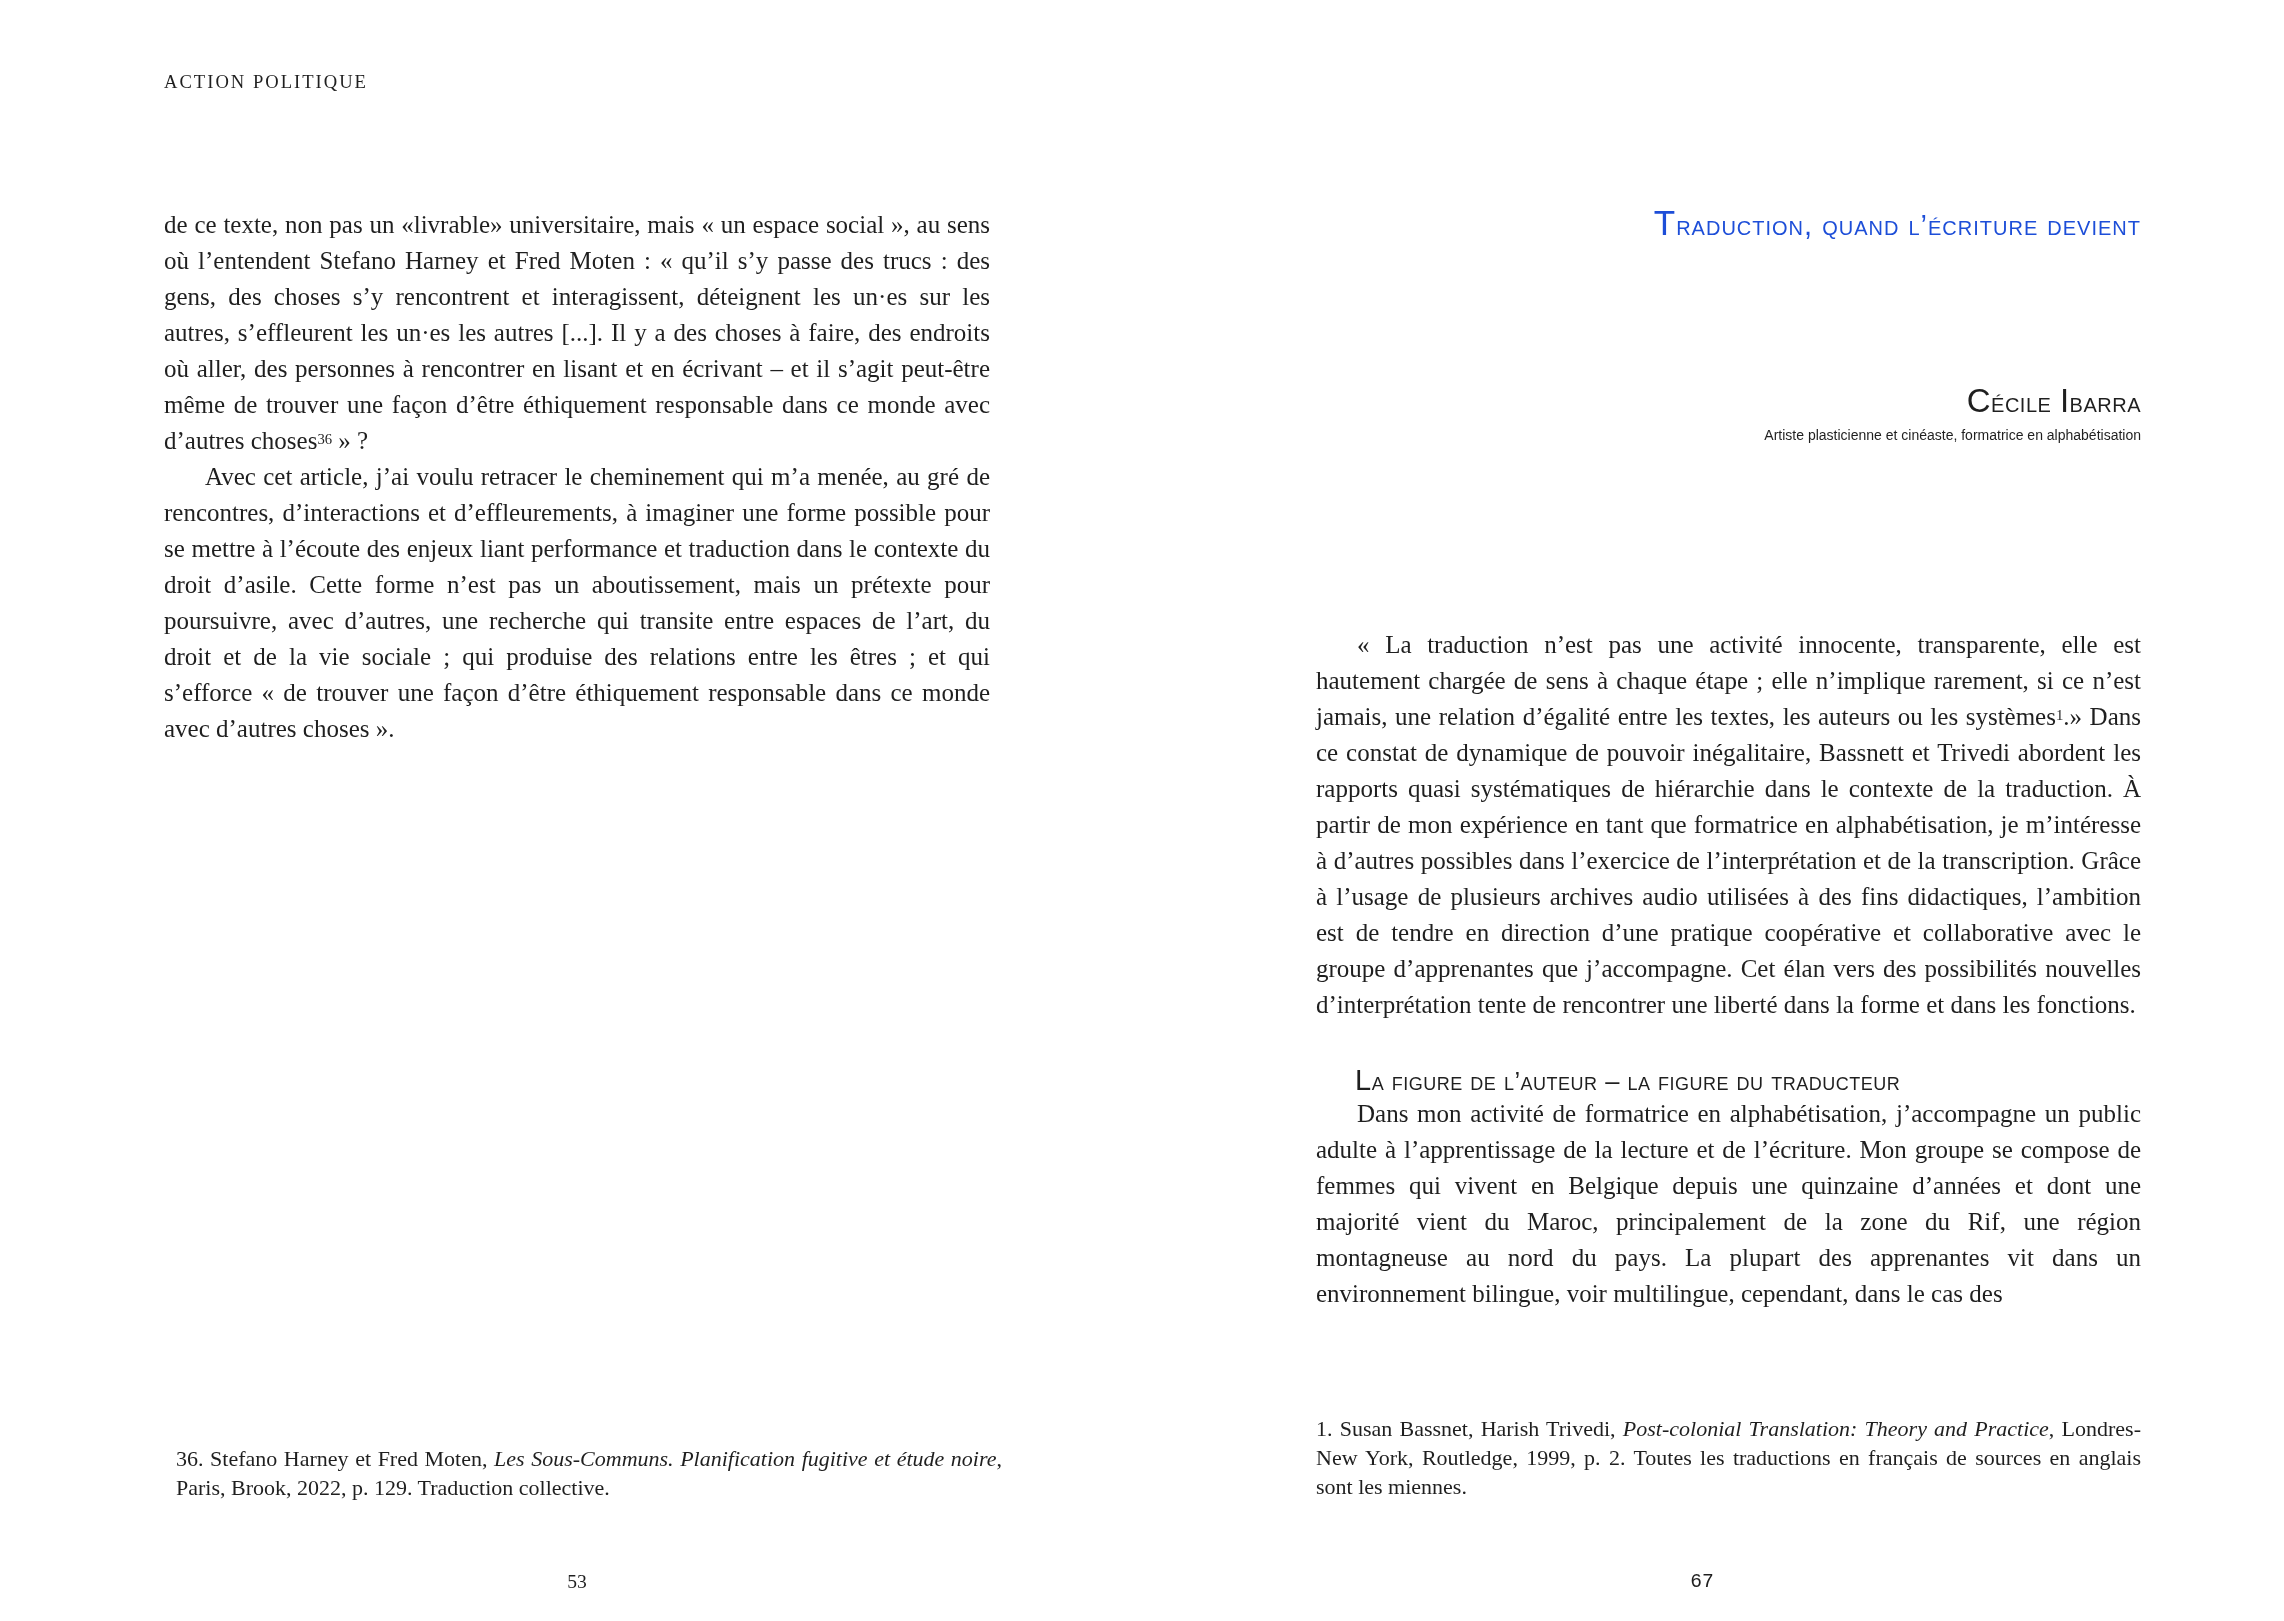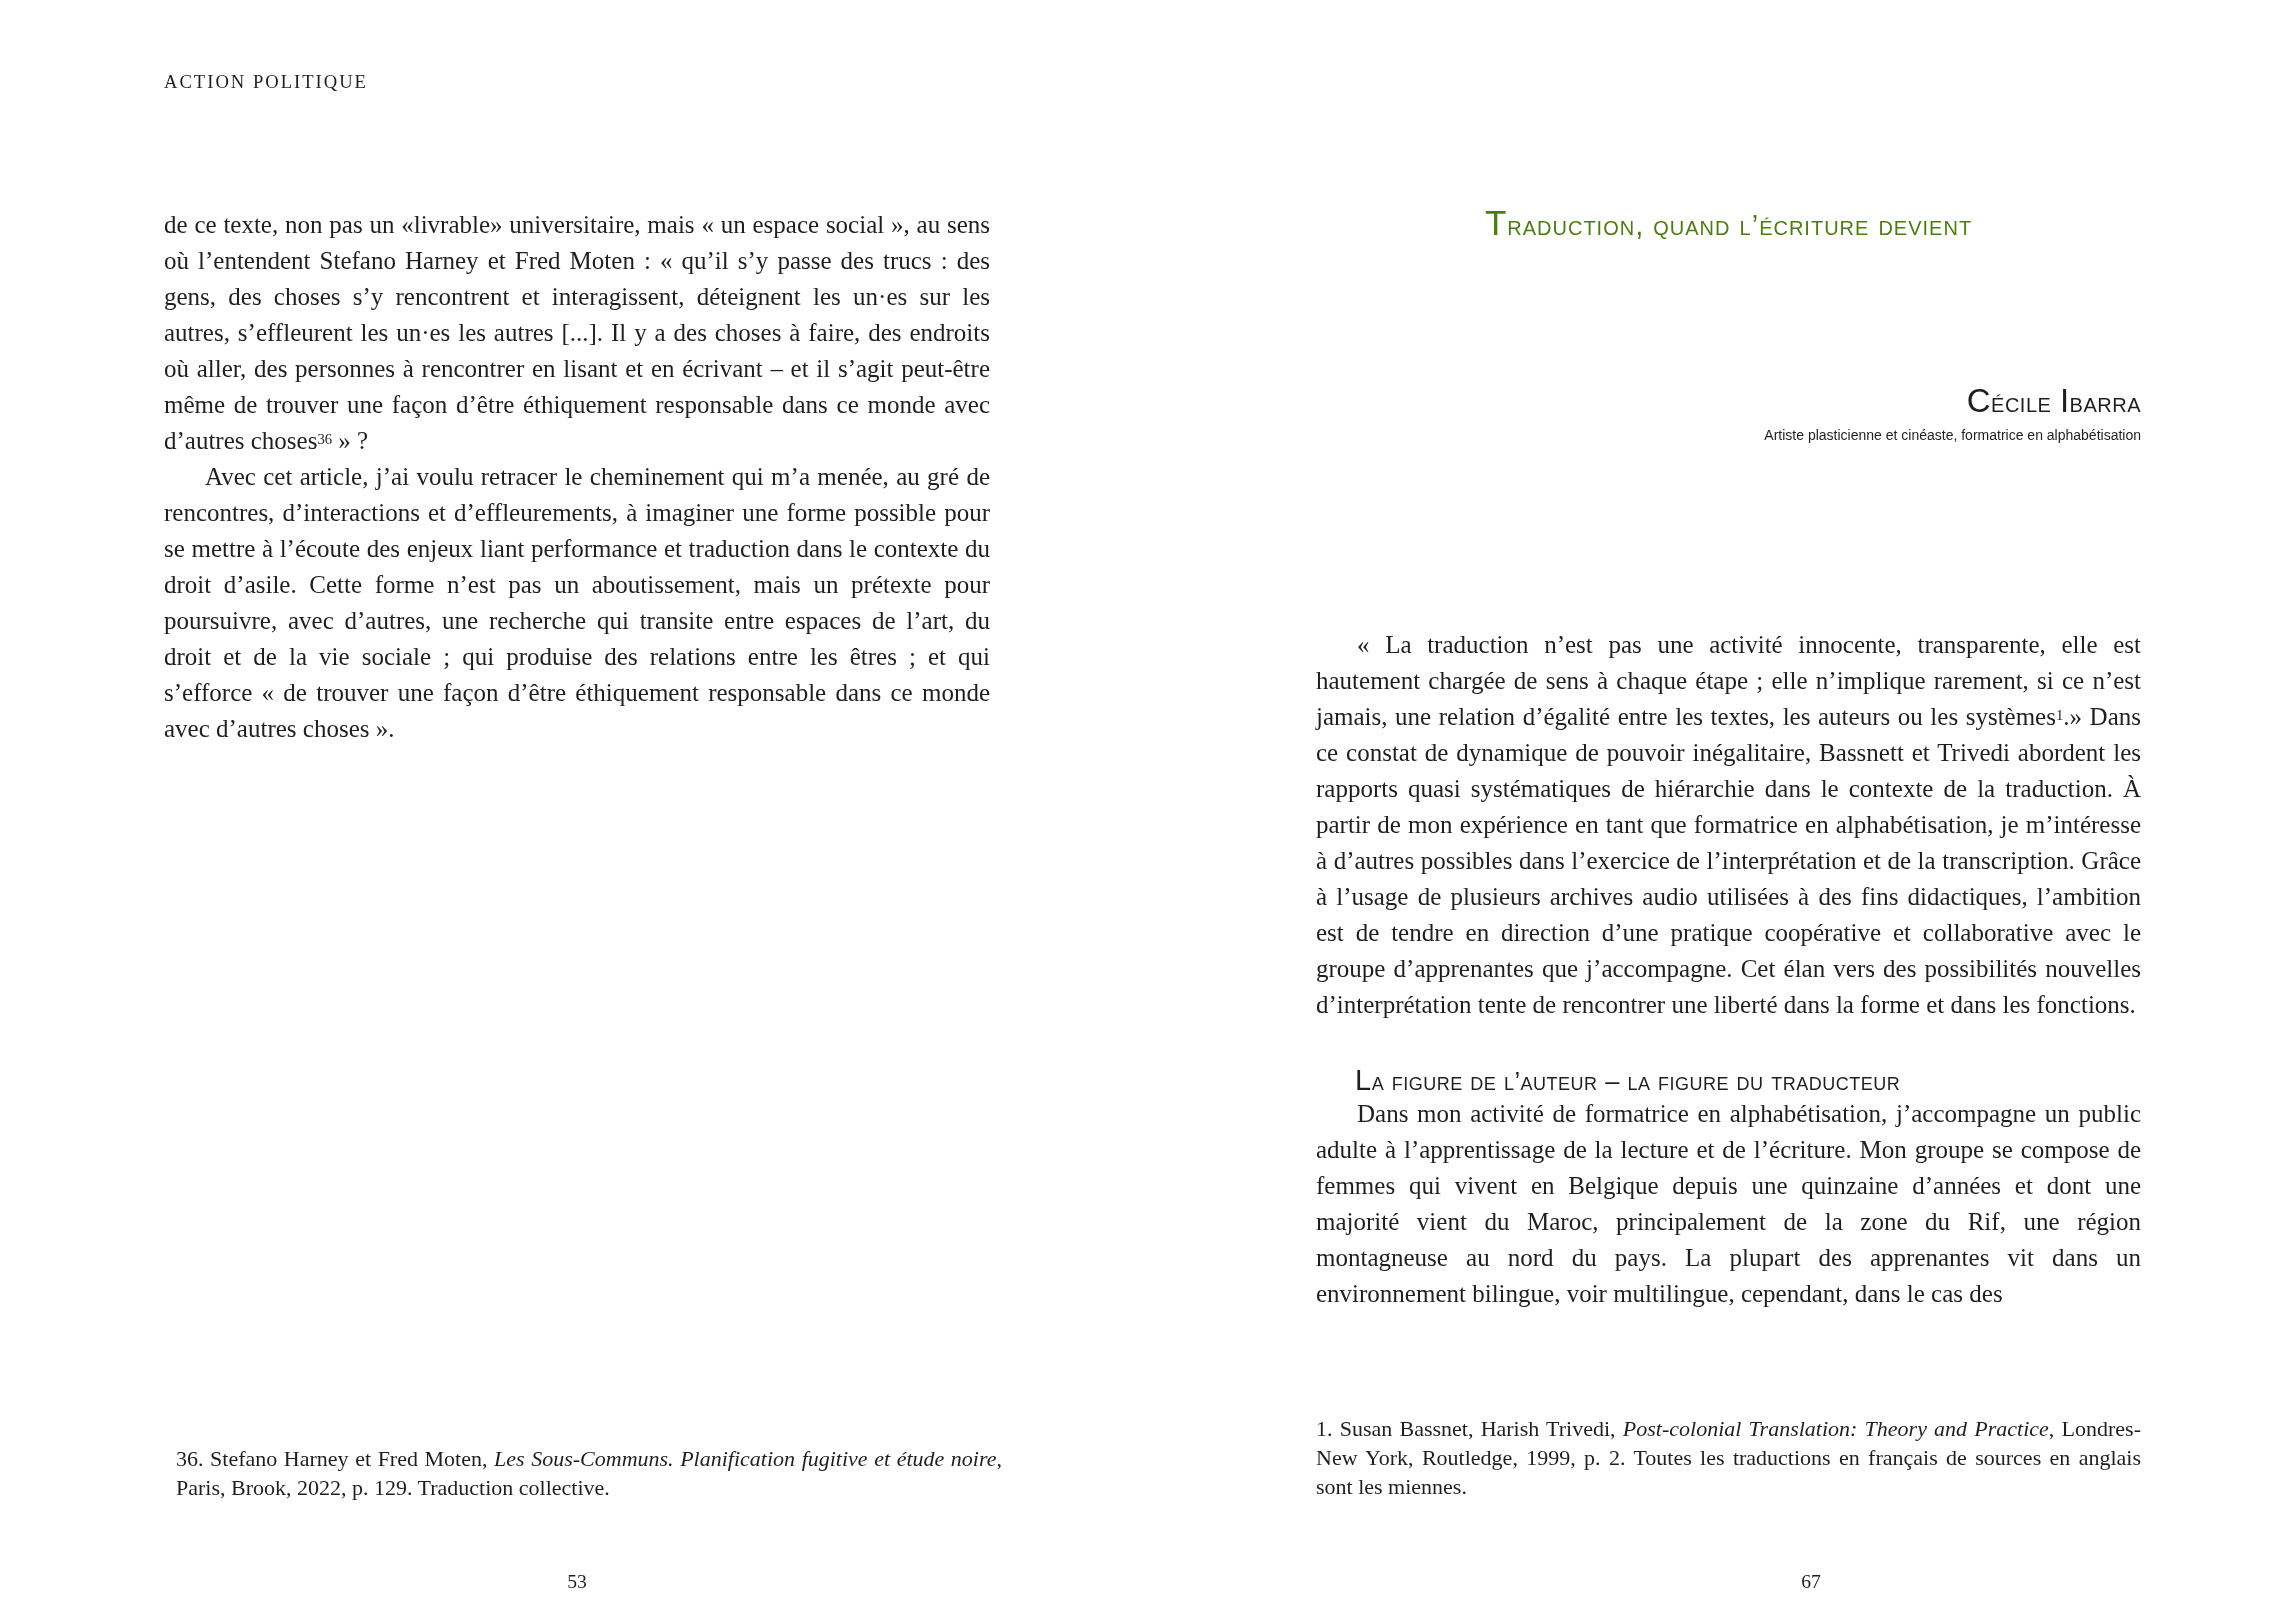--- a/index.html
+++ b/index.html
@@ -8,21 +8,21 @@
   .running-head { left:164px; top:71px; font-size:18.6px; letter-spacing:2px; font-family:"Liberation Serif", serif; }
   .body-text { font-size:25px; line-height:36px; text-align:justify; }
   .body-text p { margin:0; }
   .body-text p.indent { text-indent:41px; }
   .left-col { left:164px; top:207px; width:826px; }
   .right-col { left:1316px; width:825px; }
   .sup { font-size:14.7px; vertical-align:top; position:relative; top:-2px; }
   .footnote { font-size:22px; line-height:29px; text-align:justify; }
   .footnote p { margin:0; }
   .page-num { font-size:19.6px; width:78px; text-align:center; }
-  .title { left:1316px; top:201px; width:825px; text-align:center; font-family:"Liberation Sans", sans-serif; font-size:29px; line-height:43px; letter-spacing:1px; color:#4d7c0f; font-variant:small-caps; }
+  .title { left:1316px; top:201px; width:825px; text-align:right; font-family:"Liberation Sans", sans-serif; font-size:29px; line-height:43px; letter-spacing:1px; color:#1d4ed8; font-variant:small-caps; }
   .title .big { font-size:35px; }
   .author { left:1316px; top:382px; width:825px; text-align:right; font-family:"Liberation Sans", sans-serif; font-size:29px; font-variant:small-caps; letter-spacing:0.5px; }
   .affil { left:1316px; top:427px; width:825px; text-align:right; font-family:"Liberation Sans", sans-serif; font-size:14px; }
   .subhead { left:1355px; top:1064px; font-family:"Liberation Sans", sans-serif; font-size:25.5px; font-variant:small-caps; letter-spacing:0.5px; }
   i { font-style:italic; }
 </style>
 </head>
 <body>
 
 <div class="abs running-head">ACTION POLITIQUE</div>
@@ -53,14 +53,14 @@
 <div class="abs subhead"><span style="font-size:29px">L</span><span>a figure de l’auteur – la figure du traducteur</span></div>
 
 <div class="abs body-text right-col" style="top:1096px;">
   <p class="indent">Dans mon activité de formatrice en alphabétisation, j’accompagne un public adulte à l’apprentissage de la lecture et de l’écriture. Mon groupe se compose de femmes qui vivent en Belgique depuis une quinzaine d’années et dont une majorité vient du Maroc, principalement de la zone du Rif, une région montagneuse au nord du pays. La plupart des apprenantes vit dans un environnement bilingue, voir multilingue, cependant, dans le cas des</p>
 </div>
 
 <div class="abs footnote" style="left:1316px; top:1414px; width:825px;">
   <p><span>1.</span><span> Susan Bassnet, Harish Trivedi, </span><i>Post-colonial Translation: Theory and Practice</i><span>, Londres-New York, Routledge, 1999, p. 2. Toutes les traductions en français de sources en anglais sont les miennes.</span></p>
 </div>
 
-<div class="abs page-num" style="left:1772px; top:1571px;">67</div>
+<div class="abs page-num" style="left:1663px; top:1571px;font-family:Liberation Mono, monospace;">67</div>
 
 
 </body></html>

